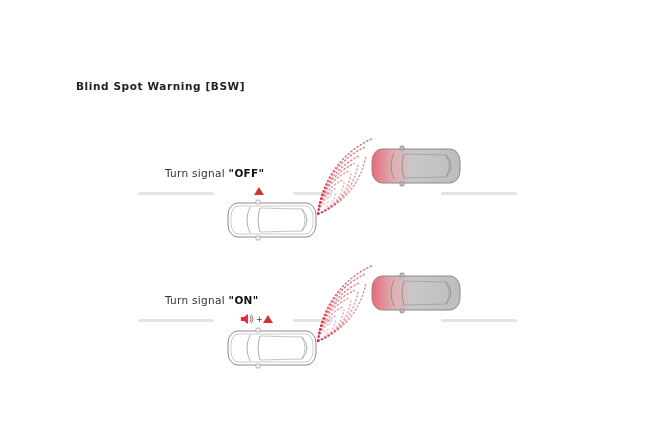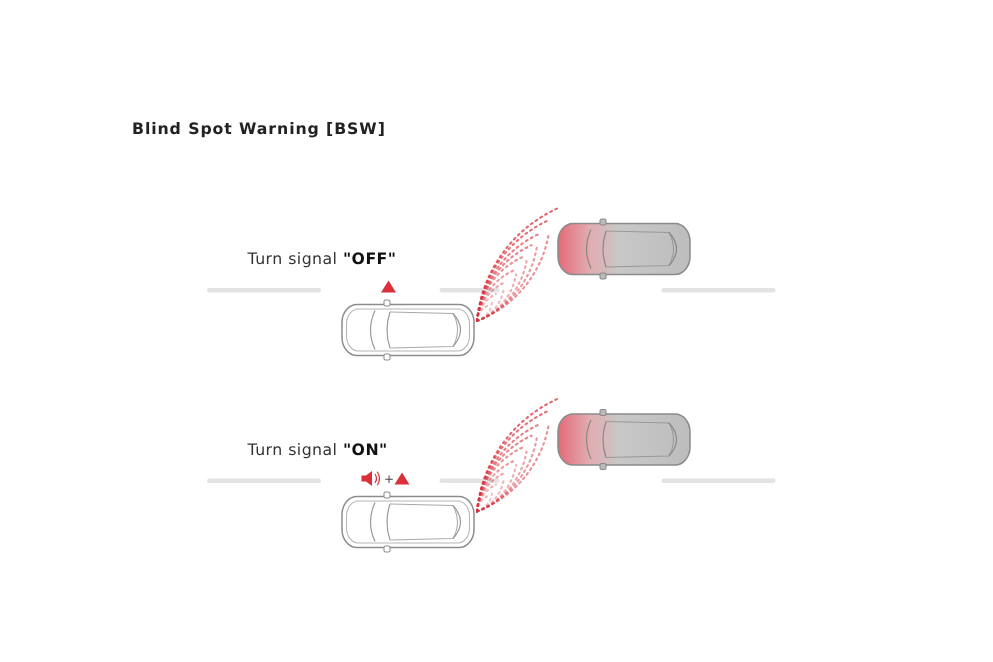--- a/index.html
+++ b/index.html
@@ -1,17 +1,17 @@
 <!DOCTYPE html>
 <html><head>
   <meta charset="utf-8">
   <style>
     html, body { margin: 0; padding: 0; background: #ffffff; }
     body { width: 662px; height: 441px; position: relative; overflow: hidden; font-family: "DejaVu Sans", sans-serif; }
-    .title { position: absolute; left: 76px; top: 80px; font-size: 10.5px; font-weight: bold; color: #222; letter-spacing: 0.6px; margin-left: 12px; }
+    .title { position: absolute; left: 76px; top: 80px; font-size: 10.5px; font-weight: bold; color: #222; letter-spacing: 0.6px; }
     .label { position: absolute; font-size: 10.5px; color: #333; letter-spacing: 0.3px; white-space: nowrap; }
     .label b { font-weight: bold; color: #111; }
     .lane { position: absolute; height: 3px; background: #e3e3e3; border-radius: 2px; }
     svg { position: absolute; left: 0; top: 0; }
   </style>
 </head>
 <body>
 
 <div class="title">Blind Spot Warning [BSW]</div>
 

